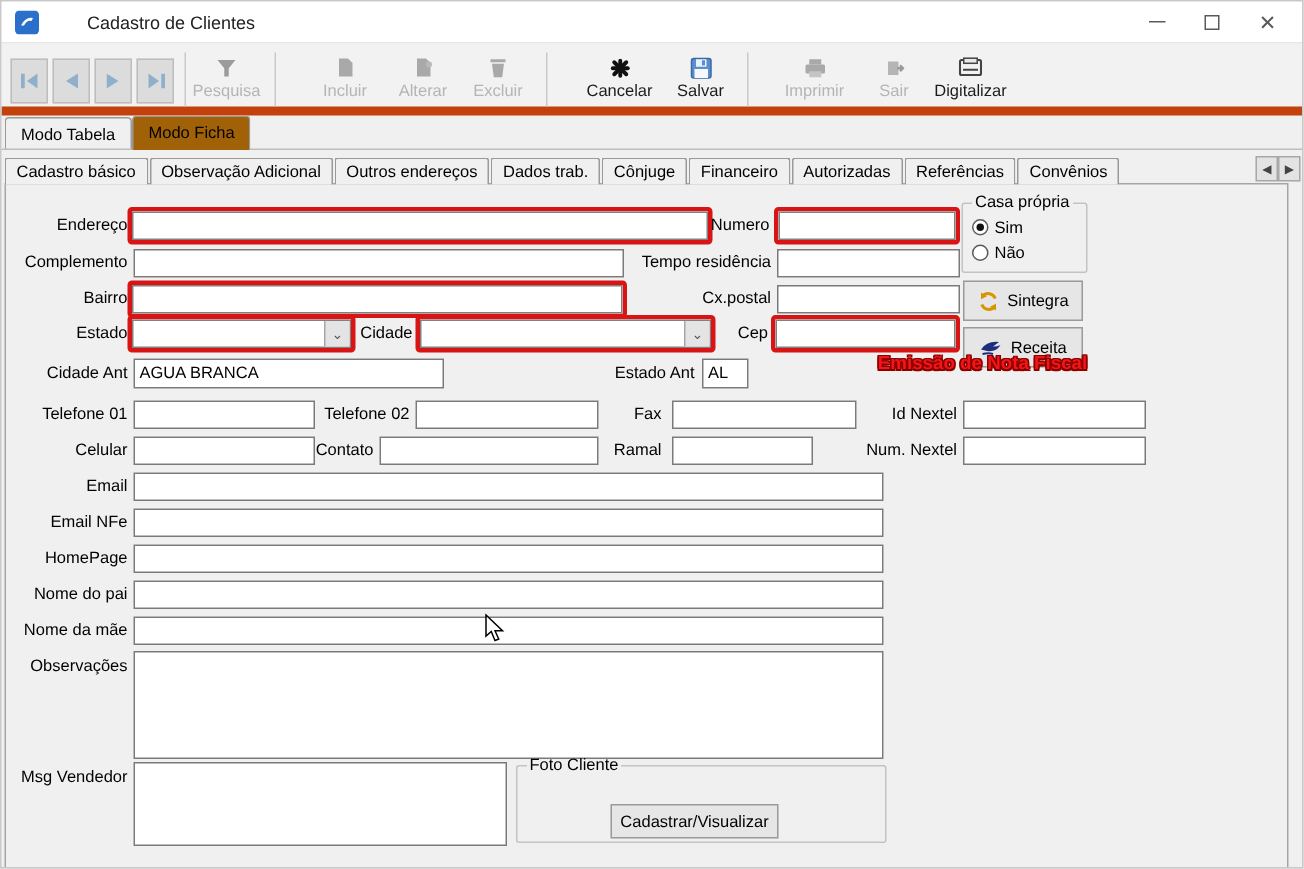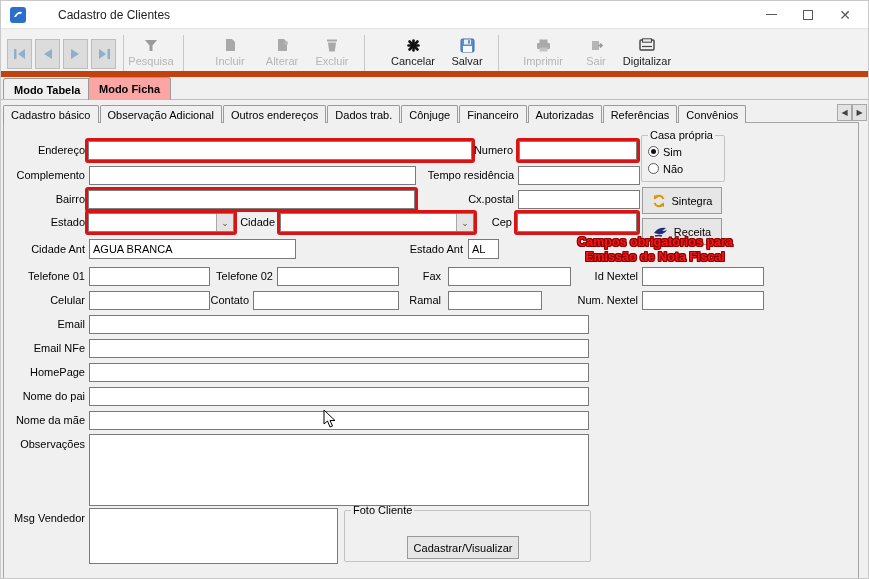--- a/index.html
+++ b/index.html
@@ -19,22 +19,22 @@
   .wb-min i { display:block; width:11px; height:1px; background:#5a5a5a; }
   .wb-max i { display:block; width:10px; height:10px; border:1px solid #5a5a5a; }
   
   .toolbar { position:absolute; left:0; top:29px; width:100%; height:47px; background:#f2f2f2; border-bottom:6px solid #c2410c; }
   .navbtn { position:absolute; top:9px; width:25px; height:30px; background:#dcdcdc; border:1px solid #bdbdbd; display:flex; align-items:center; justify-content:center; }
   .tsep { position:absolute; top:5px; width:1px; height:36px; background:#c9c9c9; }
   .tbtn { position:absolute; top:4px; height:40px; display:flex; flex-direction:column; align-items:center; justify-content:flex-start; gap:2px; padding-top:3px; color:#1c1c1c; }
   .tbtn .ticon { height:16px; display:flex; align-items:center; justify-content:center; }
   .tbtn.disabled { color:#b5b5b5; }
   
-  .modetab { position:absolute; height:22px; padding:0 10px; display:flex; align-items:center; background:#f0f0f0; border:1px solid #9a9a9a; border-bottom:none; border-radius:3px 3px 0 0;font-weight:bold; }
-  .modetab.active { background:#fca5a5; height:23px; z-index:2; }
+  .modetab { position:absolute; height:22px; padding:0 10px; display:flex; align-items:center; background:#f0f0f0; border:1px solid #9a9a9a; border-bottom:none; border-radius:3px 3px 0 0; }
+  .modetab.active { background:#a16207; height:23px; z-index:2; }
   .modetabs-base { position:absolute; left:0; top:98px; width:100%; height:1px; background:#bdbdbd; }
   
   .tabstrip { position:absolute; left:2px; top:101px; height:21px; display:flex; align-items:flex-end; z-index:3; }
   .tab { height:18px; padding:0 7px; display:flex; align-items:center; background:#f0f0f0; border:1px solid #9a9a9a; border-bottom:none; border-radius:2px 2px 0 0; margin-right:1px; white-space:nowrap; }
   .tab.active { height:21px; background:#fcfcfc; position:relative; z-index:4; }
   .tabscroll { position:absolute; top:103px; width:15px; height:17px; background:#e3e3e3; border:1px solid #a8a8a8; display:flex; align-items:center; justify-content:center; font-size:8px; color:#444; z-index:5; }
   
   .pane { position:absolute; left:2px; top:121px; width:856px; height:458px; background:#f0f0f0; border:1px solid #a5a5a5; }
   
   .lbl { position:absolute; text-align:right; color:#000; white-space:nowrap; }
@@ -300,21 +300,20 @@
     <svg width="14" height="14" viewBox="0 0 14 14">
       <path d="M11.5 5 A5 5 0 0 0 3 3.5" fill="none" stroke="#d79600" stroke-width="2"></path>
       <polygon points="2,1 2,5.5 6,3.5" fill="#d79600"></polygon>
       <path d="M2.5 9 A5 5 0 0 0 11 10.5" fill="none" stroke="#d79600" stroke-width="2"></path>
       <polygon points="12,13 12,8.5 8,10.5" fill="#d79600"></polygon>
     </svg>
     <span>Sintegra</span>
   </div>
 
   <div class="note">
-    <div>Campos obrigatórios para</div>
     <div>Emissão de Nota Fiscal</div>
   </div>
 
   <div class="lbl" style="left:0; width:84px; top:242px">Cidade Ant</div>
   <input class="inp" style="left: 88px; top: 238px; width: 207px; height: 20px;" value="AGUA BRANCA">
   <div class="lbl" style="left:382px; width:80px; top:242px">Estado Ant</div>
   <input class="inp" style="left: 467px; top: 238px; width: 31px; height: 20px;" value="AL">
 
   <div class="lbl" style="left:0; width:84px; top:269px">Telefone 01</div>
   <input class="inp" style="left: 88px; top: 266px; width: 121px; height: 19px;">

